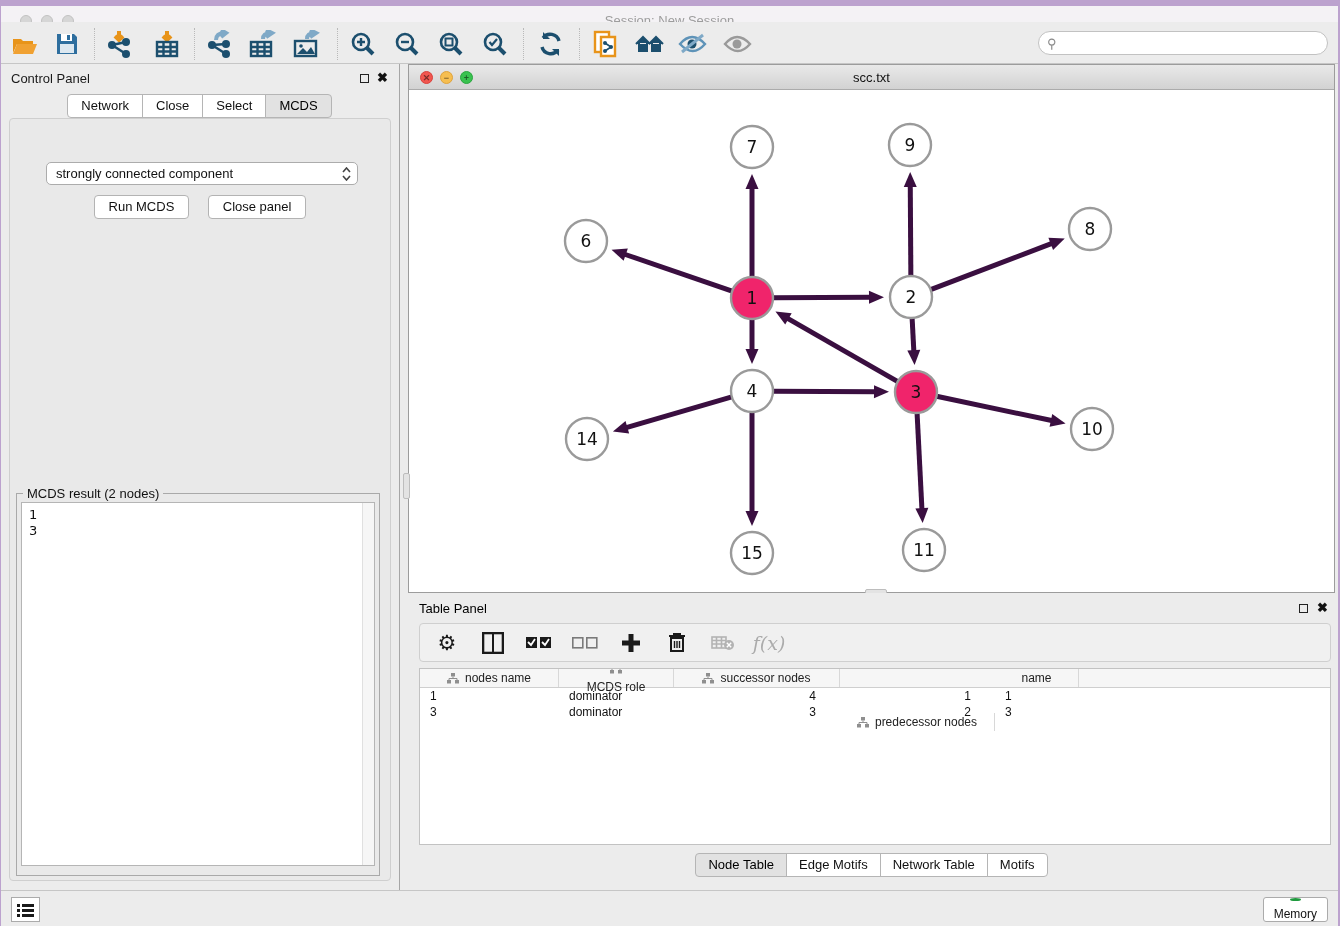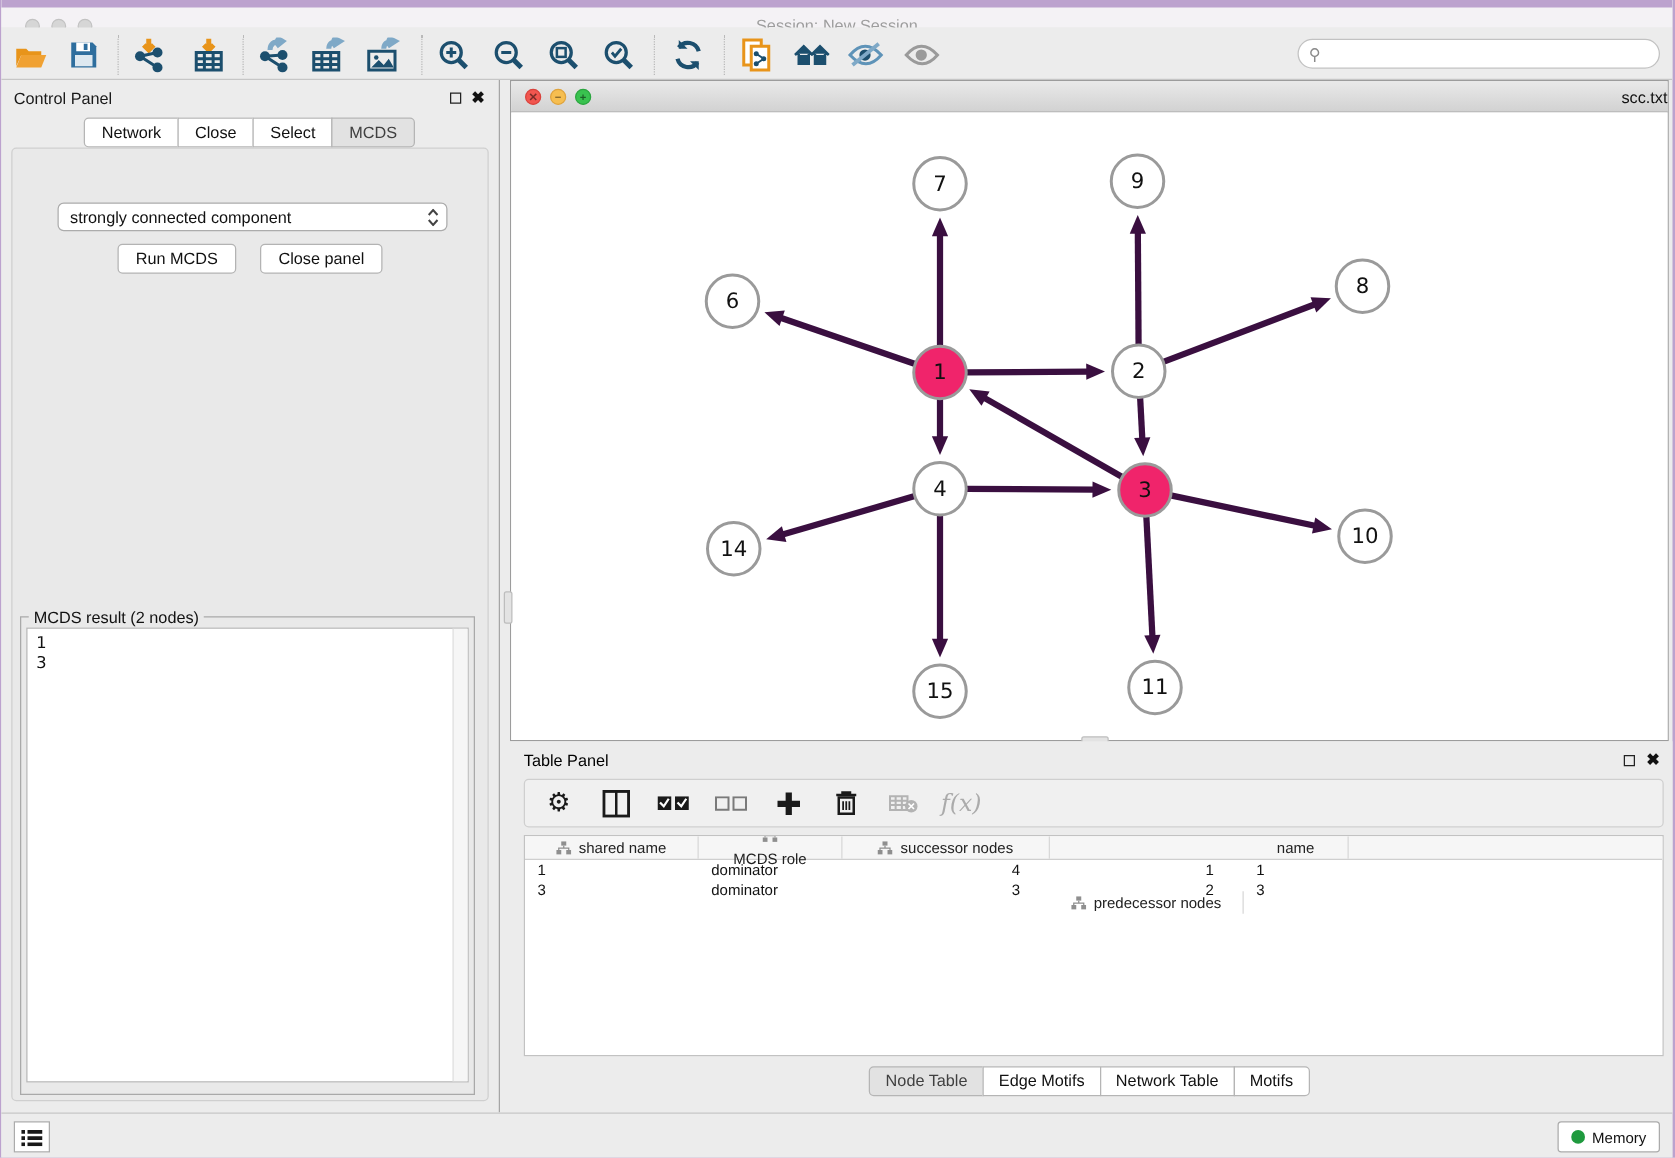--- a/index.html
+++ b/index.html
@@ -22,39 +22,39 @@
   
   .cpanel { position:absolute; left:0; top:64px; width:399px; height:826px; background:#ECECEC; border-right:1px solid #A6A6A6; }
   .panel-head { position:relative; height:26px; }
   .panel-head .ph-title { position:absolute; left:10px; top:7px; font-size:13px; color:#1a1a1a; }
   .float-ic { position:absolute; width:9px; height:9px; border:1.5px solid #222; top:10px; }
   .close-ic { position:absolute; top:7px; font-size:13px; font-weight:bold; color:#111; line-height:14px; }
   .cp-tabs { position:absolute; left:0; right:0; top:30px; text-align:center; }
   .tab { display:inline-block; border:1px solid #B5B5B5; background:#fff; color:#111; font-size:13px; padding:3px 13px 4px; margin-left:-1px; position:relative; cursor:default; }
   .tab.first { border-radius:4px 0 0 4px; }
   .tab.last  { border-radius:0 4px 4px 0; }
-  .tab.active { background:#E2E2E2; color:#404040; }
+  .tab.active { background:#E2E2E2; color:#000000; }
   .cp-body { position:absolute; left:8px; right:8px; top:54px; bottom:9px; border:1px solid #CFCFCF; border-radius:4px; background:#E9E9E9; }
   .opt-label { position:absolute; top:22px; left:0; right:0; text-align:center; font-size:13px; color:#111; }
   .selectbox { position:absolute; left:36px; right:32px; top:43px; height:23px; background:#fff; border:1px solid #ACACAC; border-radius:5px; display:flex; align-items:center; }
   .selectbox .sel-text { flex:1; font-size:13px; padding-left:9px; color:#111; }
   .stepper { width:18px; display:flex; flex-direction:column; align-items:center; line-height:5px; color:#333; font-size:8px; padding-right:4px; }
   .cp-buttons { position:absolute; top:76px; left:0; right:0; text-align:center; }
   .btn { display:inline-block; background:#fff; border:1px solid #B3B3B3; border-radius:4px; font-size:13px; color:#111; padding:3px 14px 4px; margin:0 7px; }
   .groupbox { position:absolute; left:6px; right:10px; top:374px; bottom:4px; border:1px solid #A9A9A9; }
   .groupbox .gb-title { position:absolute; top:-8px; left:6px; background:#E9E9E9; padding:0 4px; font-size:13px; color:#111; }
   .gb-inner { position:absolute; left:4px; right:4px; top:8px; bottom:9px; background:#fff; border:1px solid #B5B5B5; }
   .gb-scroll { position:absolute; right:0; top:0; bottom:0; width:12px; background:#F6F6F6; border-left:1px solid #E0E0E0; }
   .gb-lines { font-size:13px; color:#111; padding:4px 0 0 7px; line-height:16px; font-family:"DejaVu Sans",sans-serif; }
 
   
   .netwin { position:absolute; left:407px; top:64px; width:927px; height:529px; background:#fff; border:1px solid #9C9C9C; }
   .net-titlebar { position:absolute; left:0; top:0; right:0; height:25px; background:linear-gradient(#E9E9E9,#D2D2D2); border-bottom:1px solid #ABABAB; }
   .traffic { position:absolute; top:6px; width:13px; height:13px; border-radius:50%; font-size:9px; line-height:12px; text-align:center; color:rgba(0,0,0,.5); font-weight:bold; }
-  .net-title { position:absolute; left:0; right:0; top:5px; text-align:right; font-size:13px; color:#111; }
+  .net-title { position:absolute; left:0; right:0; top:5px; text-align:center; font-size:13px; color:#111; }
   .net-canvas { position:absolute; left:0; top:25px; right:0; bottom:0; background:#fff; }
   .grip-v { position:absolute; left:-6px; top:408px; width:7px; height:26px; background:#E3E3E3; border:1px solid #BDBDBD; border-radius:2px; }
   .grip-h { position:absolute; left:456px; bottom:-3px; width:22px; height:6px; background:#E3E3E3; border:1px solid #BDBDBD; border-radius:2px; }
 
   
   .tpanel { position:absolute; left:402px; top:593px; width:938px; height:297px; background:#ECECEC; }
   .tp-head { position:relative; height:26px; }
   .tp-toolbar { position:absolute; left:16px; right:10px; top:30px; height:39px; background:#F0F0F0; border:1px solid #CFCFCF; border-radius:4px; display:flex; align-items:center; gap:20px; padding-left:14px; }
   .tico { display:flex; align-items:center; justify-content:center; width:26px; height:26px; }
   .fx { font-family:"DejaVu Serif",serif; font-style:italic; font-size:19px; color:#ABABAB; }
@@ -62,21 +62,21 @@
   .tbl-header { display:flex; height:19px; border-bottom:1px solid #CFCFCF; background:#F6F6F6; }
   .th-cell { display:flex; align-items:center; justify-content:center; gap:6px; font-size:12px; color:#222; border-right:1px solid #D8D8D8; height:100%; }
   .tbl-row { display:flex; height:16px; font-size:12px; color:#111; }
   .td-cell { height:100%; line-height:16px; white-space:nowrap; overflow:hidden; }
   .tp-tabs { position:absolute; left:0; right:0; bottom:13px; text-align:center; }
   .tp-tabs .tab { padding:3px 12px 4px; }
 
   
   .statusbar { position:absolute; left:0; bottom:0; width:100%; height:36px; background:#ECECEC; border-top:1px solid #C6C6C6; }
   .list-btn { position:absolute; left:10px; top:6px; width:29px; height:25px; background:#fff; border:1px solid #ABABAB; display:flex; align-items:center; justify-content:center; }
-  .mem-btn { position:absolute; right:10px; top:6px; height:25px; background:#fff; border:1px solid #ABABAB; border-radius:3px; display:flex; align-items:center; gap:6px; padding:0 10px; font-size:12px; color:#111; }
+  .mem-btn { position:absolute; right:10px; top:6px; height:25px; background:#fff; border:1px solid #ABABAB; border-radius:3px; display:flex; align-items:center; gap:6px; padding:0 10px; font-size:12px; color:#111;flex-direction:column; }
   .mem-dot { width:11px; height:11px; border-radius:50%; }
 
   svg { display:block; }
 </style>
 </head>
 <body>
 
 <div class="window">
 
   <div class="titlebar">
@@ -380,21 +380,21 @@
             <span>
               <svg width="12" height="11">
                 <g fill="#8F8F8F">
                   <rect x="4" y="0" width="4" height="3.5"></rect>
                   <rect x="0" y="7" width="4" height="3.5"></rect>
                   <rect x="8" y="7" width="4" height="3.5"></rect>
                 </g>
                 <path d="M6 3.5 v2 M2 7 v-1.5 h8 V7" stroke="#8F8F8F" fill="none" stroke-width="1"></path>
               </svg>
             </span>
-            <span>shared name</span>
+            <span>nodes name</span>
           </div>
           <div class="th-cell" style="width: 115px; flex-direction: column;">
             <span>
               <svg width="12" height="11">
                 <g fill="#8F8F8F">
                   <rect x="4" y="0" width="4" height="3.5"></rect>
                   <rect x="0" y="7" width="4" height="3.5"></rect>
                   <rect x="8" y="7" width="4" height="3.5"></rect>
                 </g>
                 <path d="M6 3.5 v2 M2 7 v-1.5 h8 V7" stroke="#8F8F8F" fill="none" stroke-width="1"></path>

